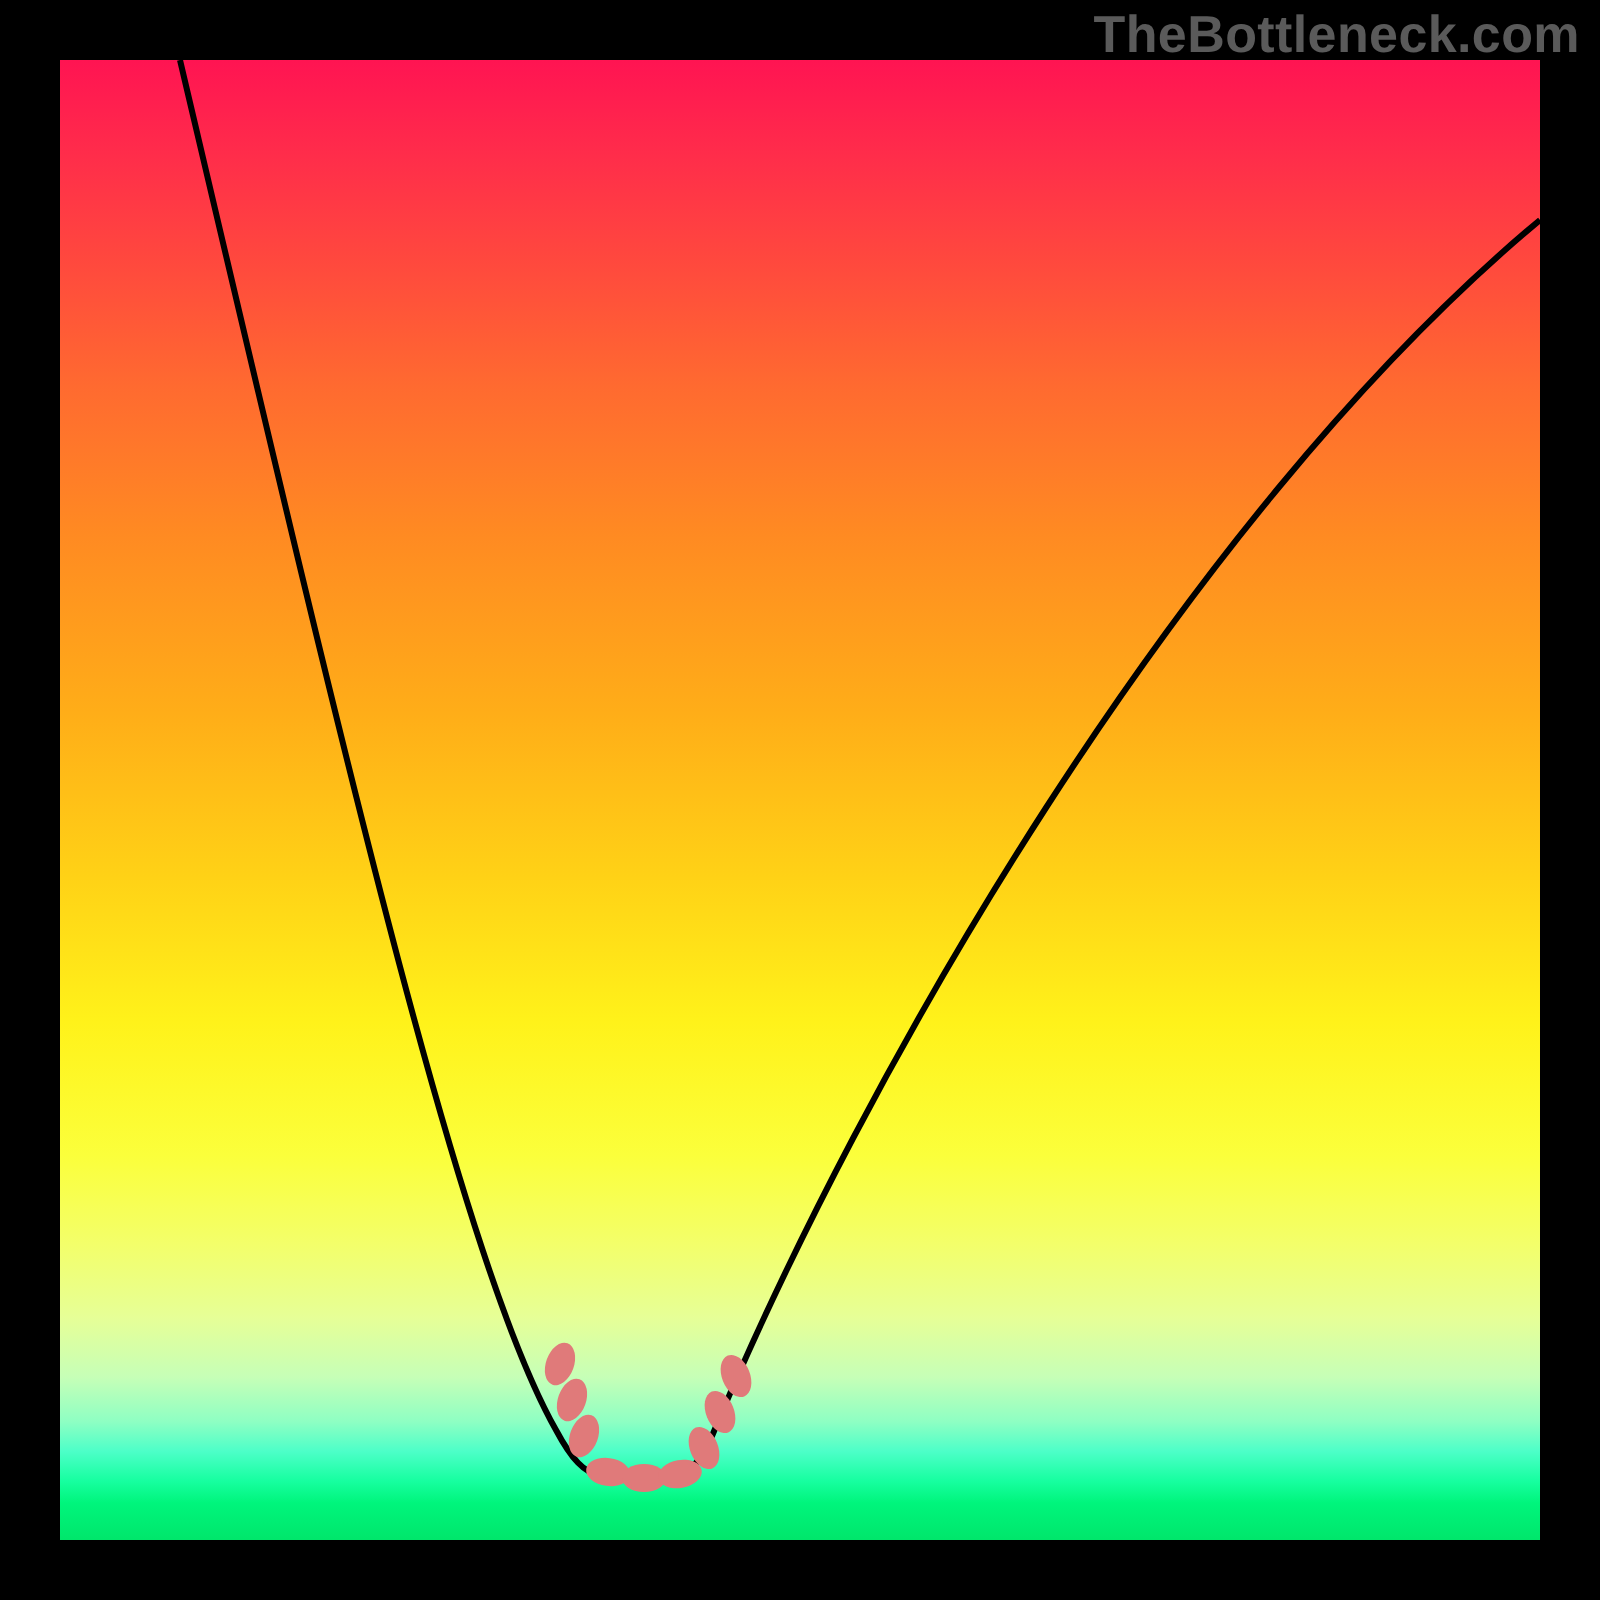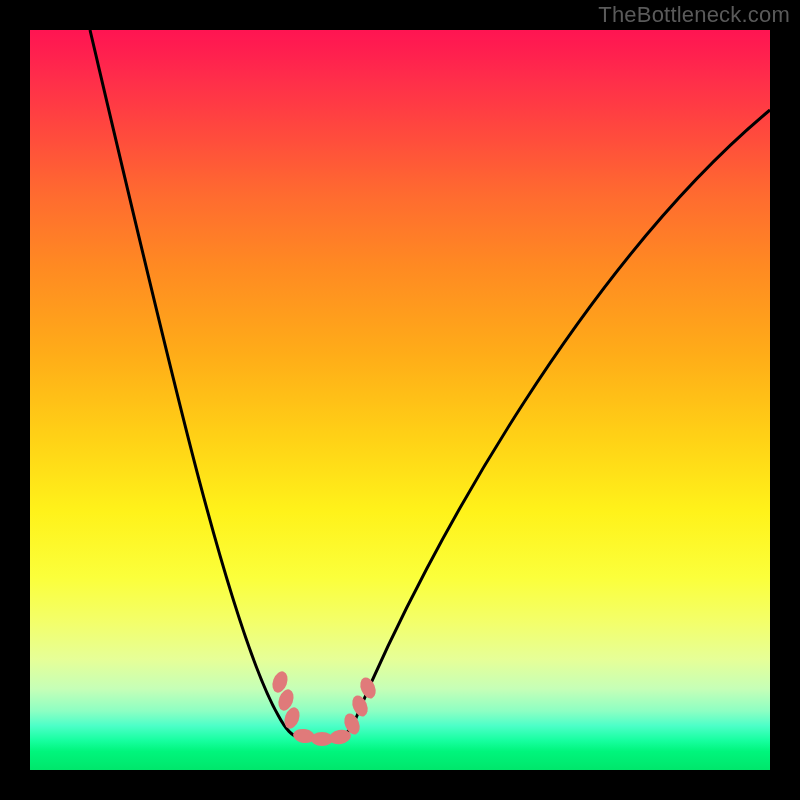--- a/index.html
+++ b/index.html
@@ -14,22 +14,22 @@
   .outer {
     position: absolute;
     inset: 0;
     background: #000;
   }
   .watermark {
     position: absolute;
     top: 2px;
     right: 10px;
     color: #5a5a5a;
-    font-size: 22px;
-    font-weight: 400;
+    font-size: 26px;
+    font-weight: 700;
     letter-spacing: 0.2px;
   }
   .plot {
     position: absolute;
     left: 30px;
     top: 30px;
     width: 740px;
     height: 740px;
     overflow: hidden;
   }

